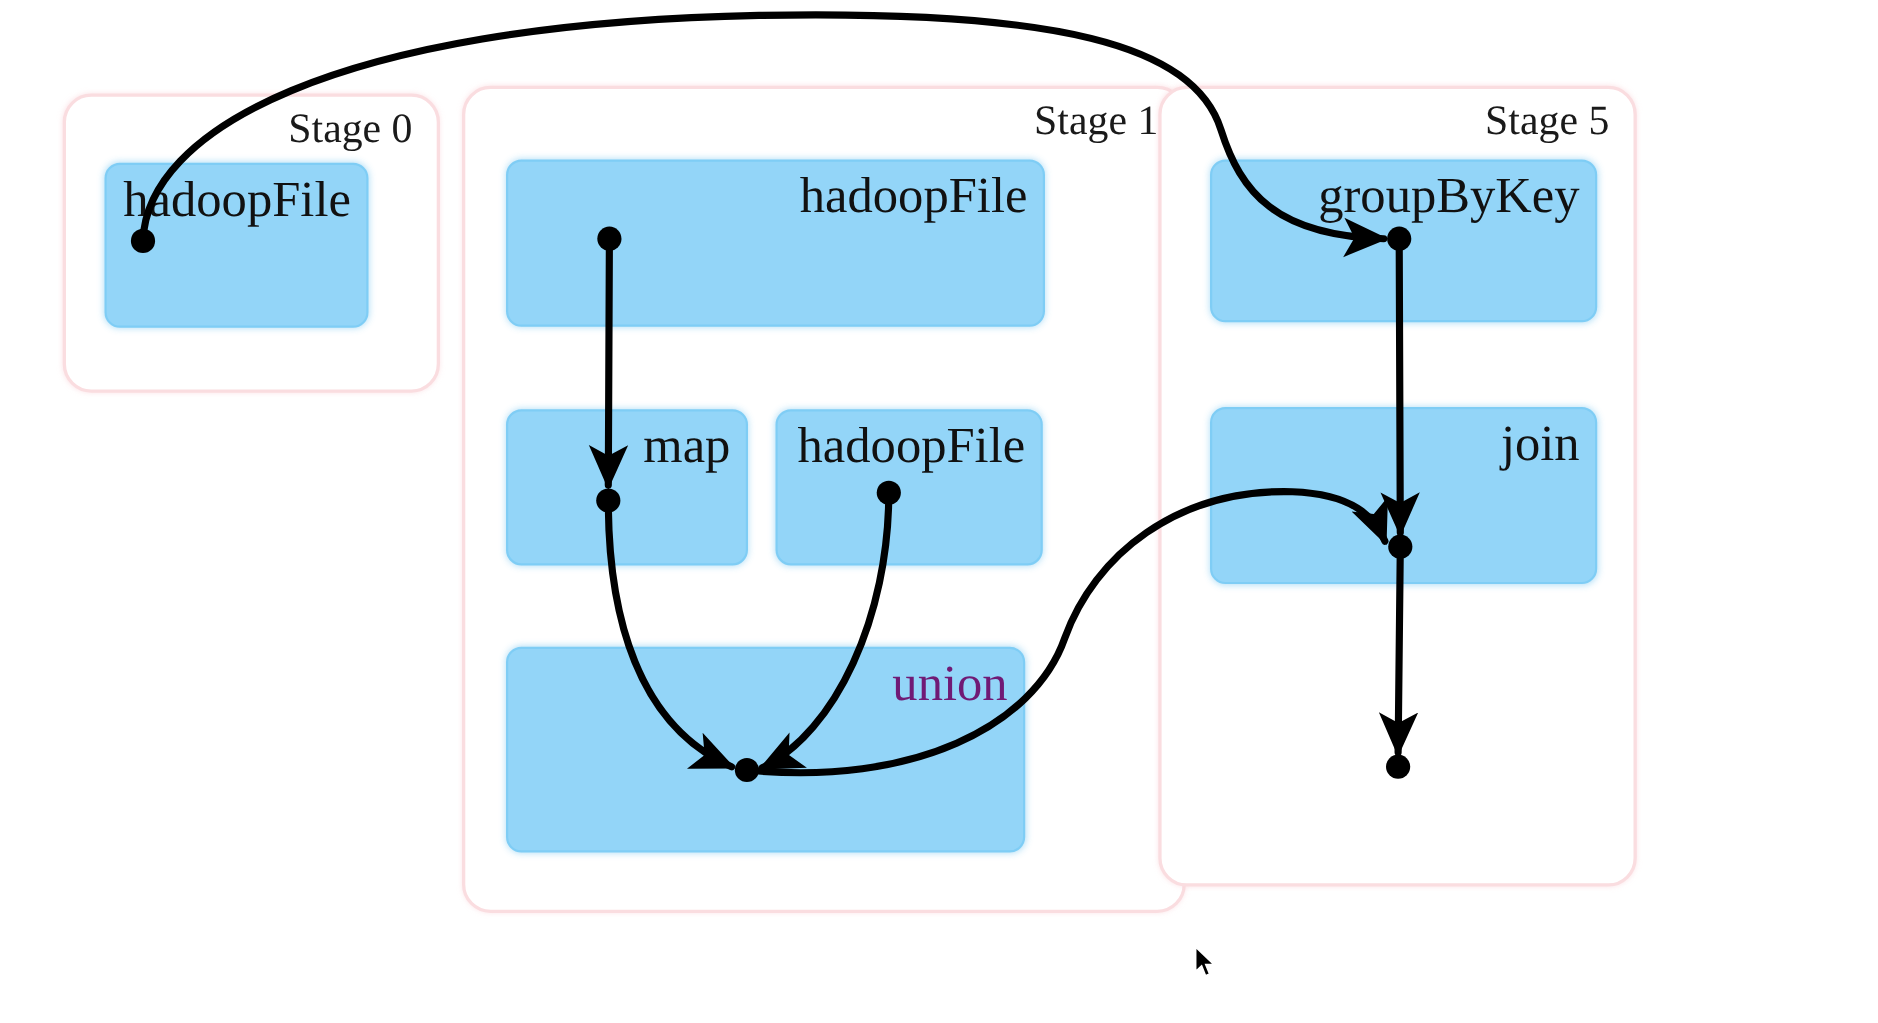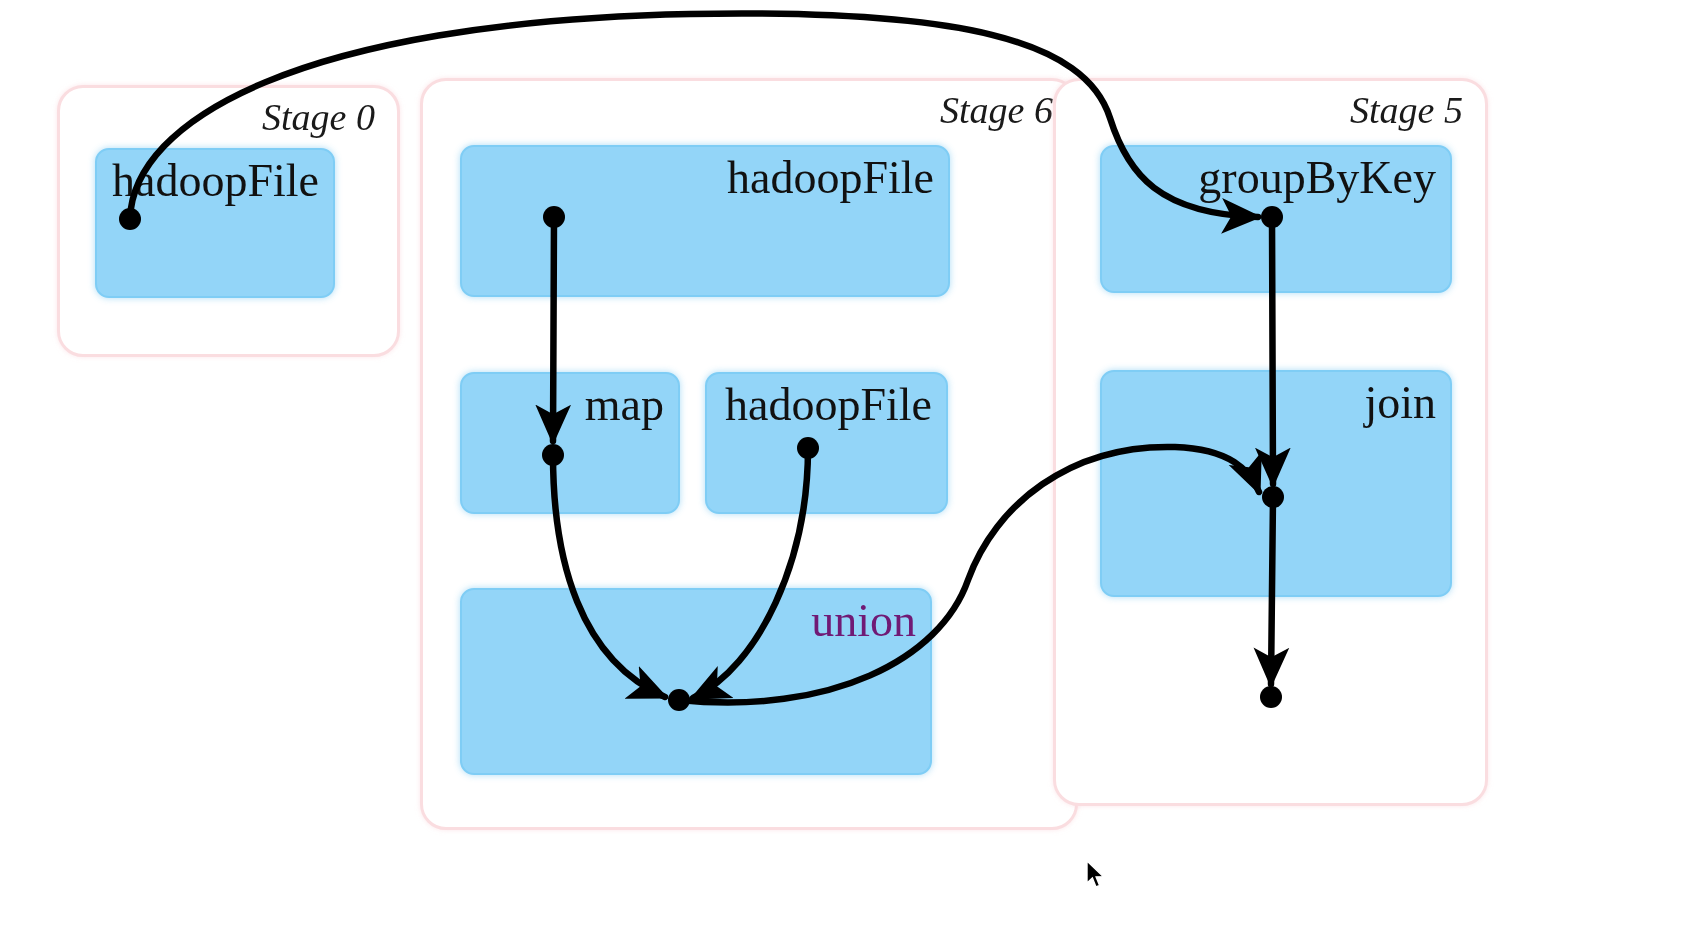--- a/index.html
+++ b/index.html
@@ -30,21 +30,20 @@
     box-shadow: 0 0 5px rgba(250, 210, 215, 0.55);
   }
   .stage-label {
     position: absolute;
     right: 22px;
     top: 10px;
     font-size: 38px;
     color: #1a1a1a;
     line-height: 1;
     white-space: nowrap;
-    font-style: italic;
   }
   
   .rdd {
     position: absolute;
     box-sizing: border-box;
     background: #93d5f8;
     border: 2px solid #7fcdf5;
     border-radius: 14px;
     box-shadow: 0 0 7px rgba(160, 215, 245, 0.85);
   }
@@ -78,42 +77,42 @@
 <div id="canvas" style="background: rgb(255, 255, 255);">
 
   <div class="stage" id="stage-0" style="left: 57px; top: 85px; width: 343px; height: 272px; border-color: rgb(250, 221, 224);">
     <span class="stage-label">Stage 0</span>
   </div>
   <div class="rdd" id="s0-hadoopfile" style="left: 95px; top: 148px; width: 240px; height: 150px; background: rgb(147, 213, 248); border-color: rgb(127, 205, 245);">
     <span class="rdd-label" style="color: rgb(17, 17, 17);">hadoopFile</span>
   </div>
 
   <div class="stage" id="stage-1" style="left: 420px; top: 78px; width: 658px; height: 752px; border-color: rgb(250, 221, 224);">
-    <span class="stage-label">Stage 6</span>
+    <span class="stage-label">Stage 1</span>
   </div>
   <div class="rdd" id="s1-hadoopfile-top" style="left: 460px; top: 145px; width: 490px; height: 152px; background: rgb(147, 213, 248); border-color: rgb(127, 205, 245);">
     <span class="rdd-label" style="color: rgb(17, 17, 17);">hadoopFile</span>
   </div>
   <div class="rdd" id="s1-map" style="left: 460px; top: 372px; width: 220px; height: 142px; background: rgb(147, 213, 248); border-color: rgb(127, 205, 245);">
     <span class="rdd-label" style="color: rgb(17, 17, 17);">map</span>
   </div>
   <div class="rdd" id="s1-hadoopfile-right" style="left: 705px; top: 372px; width: 243px; height: 142px; background: rgb(147, 213, 248); border-color: rgb(127, 205, 245);">
     <span class="rdd-label" style="color: rgb(17, 17, 17);">hadoopFile</span>
   </div>
   <div class="rdd" id="s1-union" style="left: 460px; top: 588px; width: 472px; height: 187px; background: rgb(147, 213, 248); border-color: rgb(127, 205, 245);">
     <span class="rdd-label" style="color: #701a75;">union</span>
   </div>
 
   <div class="stage" id="stage-2" style="left: 1053px; top: 78px; width: 435px; height: 728px; border-color: rgb(250, 221, 224);">
     <span class="stage-label">Stage 5</span>
   </div>
   <div class="rdd" id="s2-groupbykey" style="left: 1100px; top: 145px; width: 352px; height: 148px; background: rgb(147, 213, 248); border-color: rgb(127, 205, 245);">
     <span class="rdd-label" style="color: rgb(17, 17, 17);">groupByKey</span>
   </div>
-  <div class="rdd" id="s2-join" style="left: 1100px; top: 370px; width: 352px; height: 227px; background: rgb(147, 213, 248); border-color: rgb(127, 205, 245);">
+  <div class="rdd" id="s2-join" style="left: 1100px; top: 370px; width: 352px; height: 161px; background: rgb(147, 213, 248); border-color: rgb(127, 205, 245);">
     <span class="rdd-label" style="color: rgb(17, 17, 17);">join</span>
   </div>
 
   <svg id="edges" viewBox="0 0 1707 930">
     <defs>
       <marker id="arrowhead" markerWidth="7" markerHeight="7" refX="5.6" refY="3.1" orient="auto" markerUnits="strokeWidth">
         <path d="M0,0.35 L6.2,3.1 L0,5.85 L1.5,3.1 Z" fill="#000000"></path>
       </marker>
     </defs>
 

